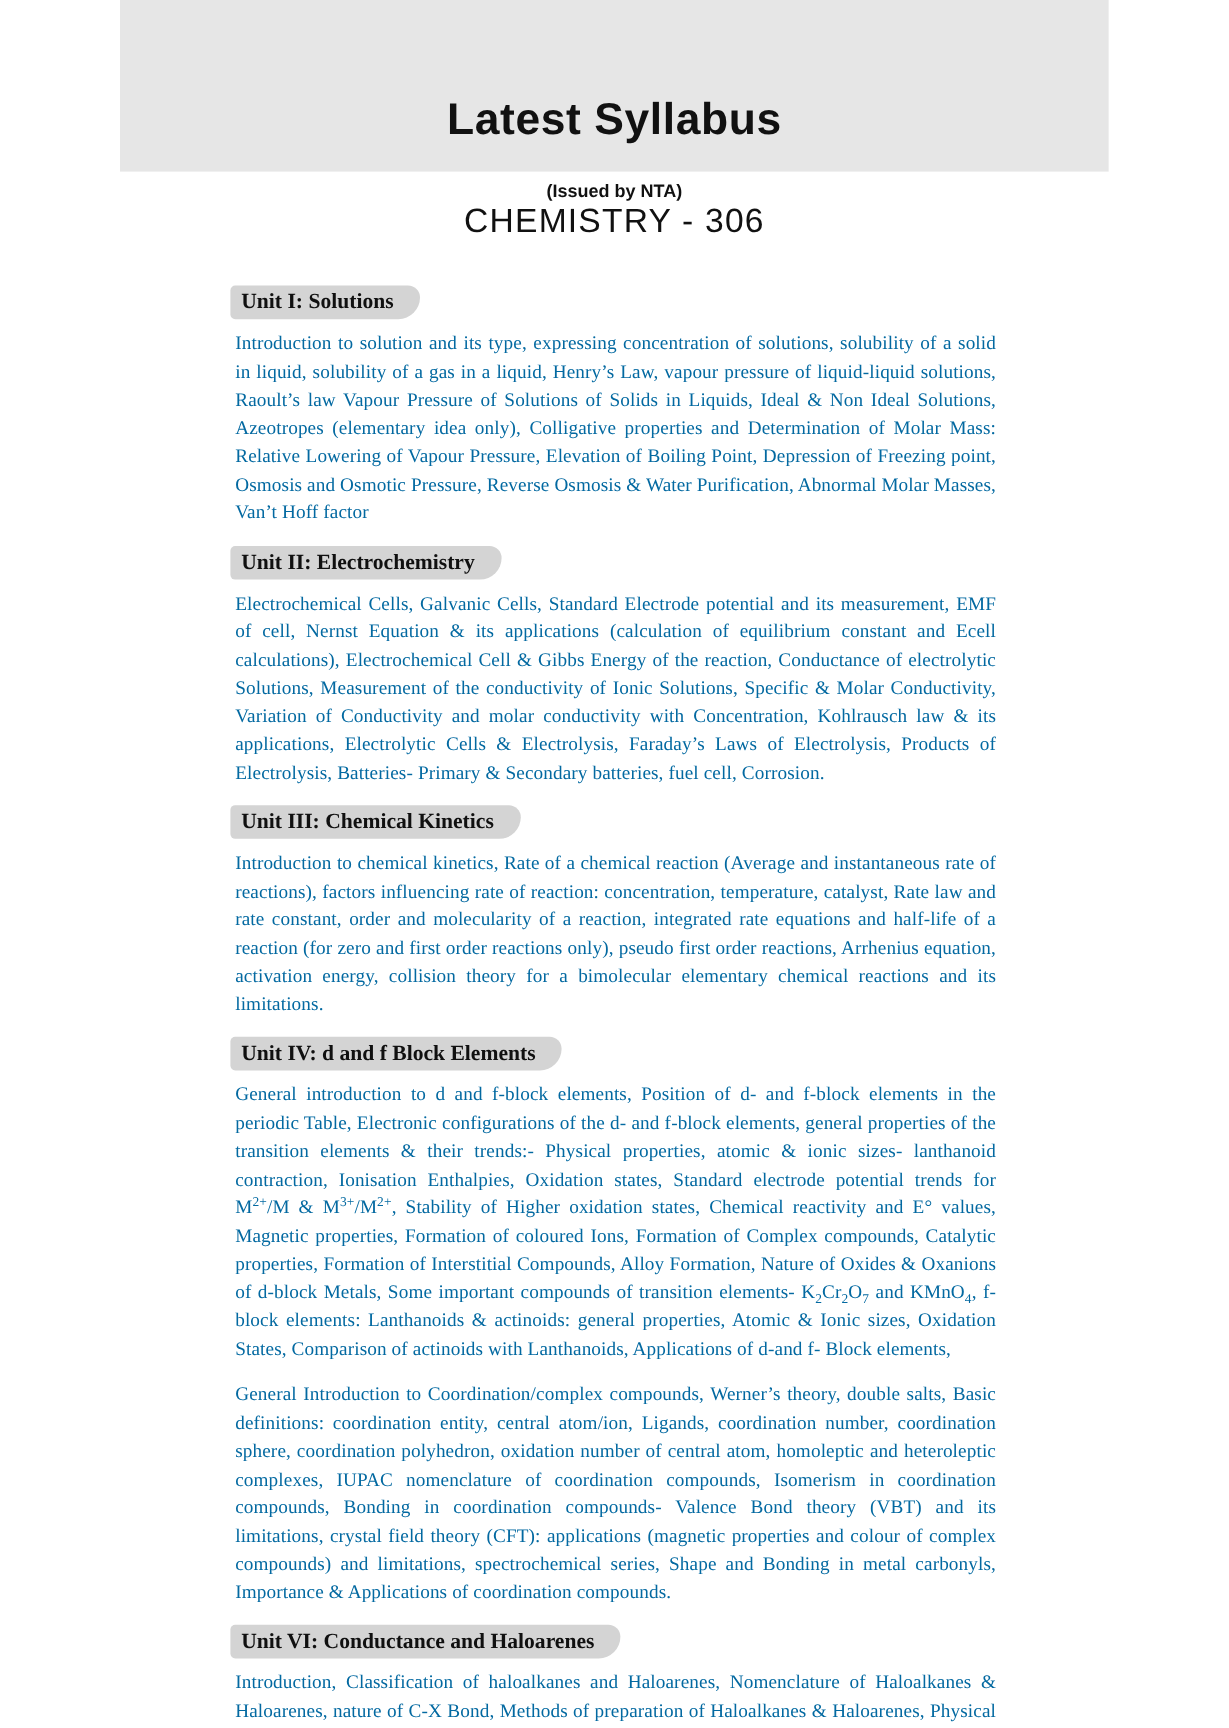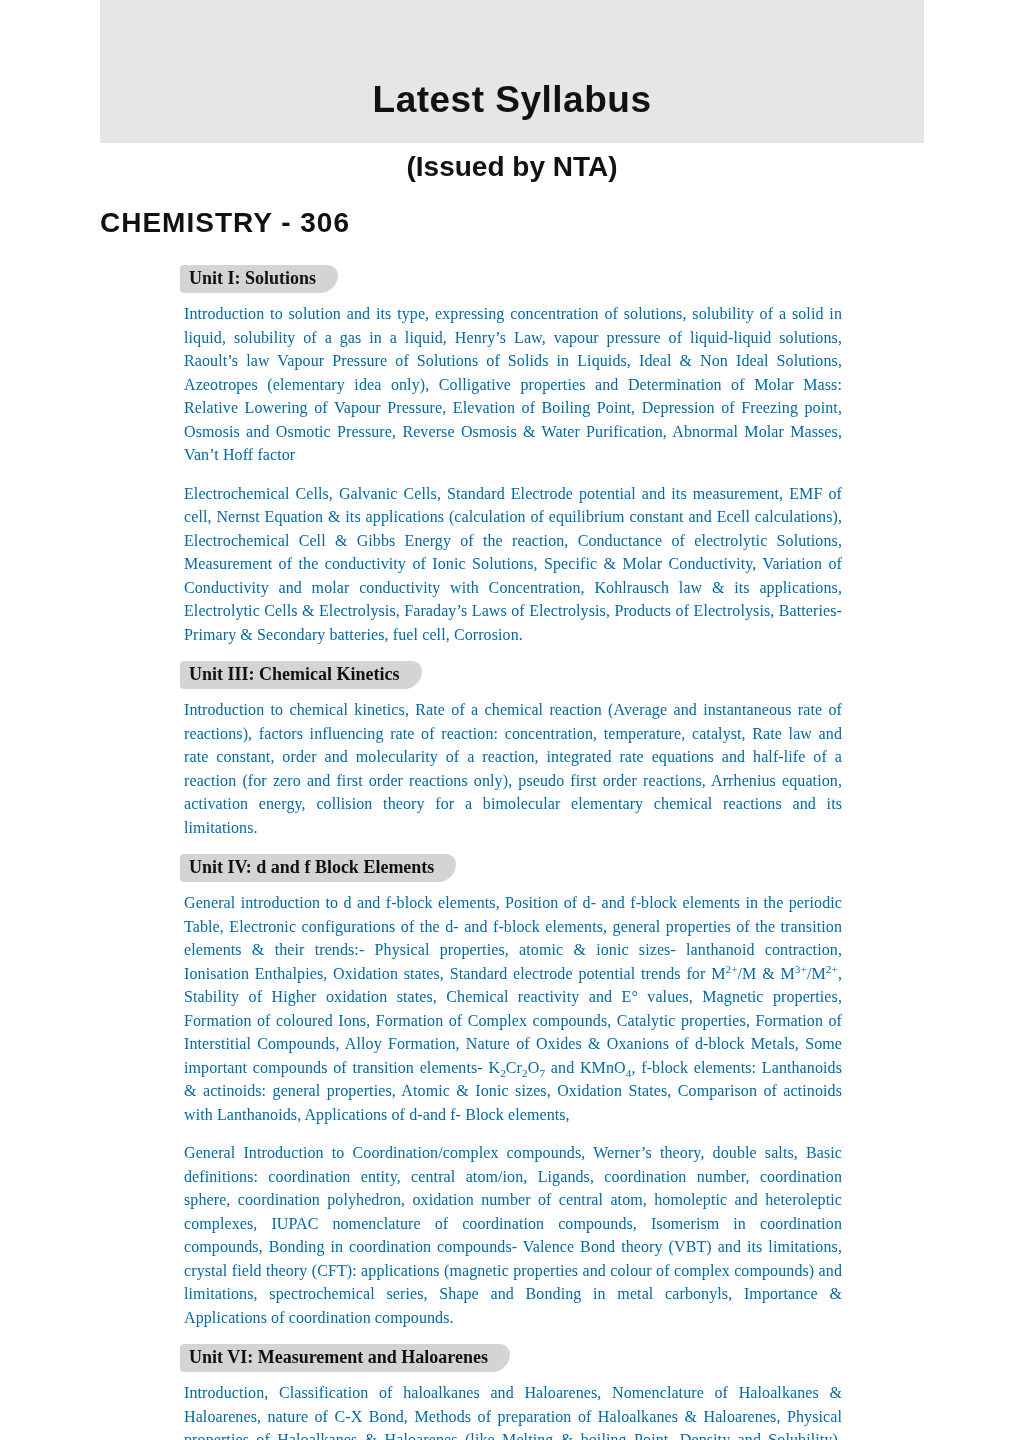--- a/index.html
+++ b/index.html
@@ -27,36 +27,36 @@
     font-size: 37px;
     line-height: 1.1;
     color: #111111;
     letter-spacing: 0.5px;
   }
   .issued-by {
     margin-top: 8px;
     text-align: center;
     font-family: "Liberation Sans", sans-serif;
     font-weight: bold;
-    font-size: 28px;
+    font-size: 15px;
     color: #111111;
   }
   .subject-title {
-    margin-top: 24px;
+    text-align: center;
     font-family: "Liberation Sans", sans-serif;
-    font-weight: bold;
+    font-weight: normal;
     font-size: 28px;
     letter-spacing: 1px;
     color: #111111;
   }
   .content {
     box-sizing: border-box;
     padding: 26px 82px 0 84px;
   }
-  .unit { margin: 0; }
+  .unit { margin: 12px; }
   .unit-label {
     display: inline-block;
     margin-left: -4px;
     margin-bottom: 9px;
     background: var(--unit-label-bg, #d4d4d4);
     border-radius: 4px 10px 18px 4px;
     padding: 3px 22px 4px 9px;
     font-family: "Liberation Serif", serif;
     font-weight: bold;
     font-size: 18px;
@@ -95,39 +95,40 @@
   <div class="subject-title">CHEMISTRY - 306</div>
 
   <div class="content">
 
     <section class="unit">
       <div class="unit-label">Unit I: Solutions</div>
       <p class="unit-text">Introduction to solution and its type, expressing concentration of solutions, solubility of a solid in liquid, solubility of a gas in a liquid, Henry’s Law, vapour pressure of liquid-liquid solutions, Raoult’s law Vapour Pressure of Solutions of Solids in Liquids, Ideal &amp; Non Ideal Solutions, Azeotropes (elementary idea only), Colligative properties and Determination of Molar Mass: Relative Lowering of Vapour Pressure, Elevation of Boiling Point, Depression of Freezing point, Osmosis and Osmotic Pressure, Reverse Osmosis &amp; Water Purification, Abnormal Molar Masses, Van’t Hoff factor</p>
     </section>
 
     <section class="unit">
+      <div class="unit-label">Unit II: Electrochemistry</div>
       <p class="unit-text">Electrochemical Cells, Galvanic Cells, Standard Electrode potential and its measurement, EMF of cell, Nernst Equation &amp; its applications (calculation of equilibrium constant and Ecell calculations), Electrochemical Cell &amp; Gibbs Energy of the reaction, Conductance of electrolytic Solutions, Measurement of the conductivity of Ionic Solutions, Specific &amp; Molar Conductivity, Variation of Conductivity and molar conductivity with Concentration, Kohlrausch law &amp; its applications, Electrolytic Cells &amp; Electrolysis, Faraday’s Laws of Electrolysis, Products of Electrolysis, Batteries- Primary &amp; Secondary batteries, fuel cell, Corrosion.</p>
     </section>
 
     <section class="unit">
       <div class="unit-label">Unit III: Chemical Kinetics</div>
       <p class="unit-text">Introduction to chemical kinetics, Rate of a chemical reaction (Average and instantaneous rate of reactions), factors influencing rate of reaction: concentration, temperature, catalyst, Rate law and rate constant, order and molecularity of a reaction, integrated rate equations and half-life of a reaction (for zero and first order reactions only), pseudo first order reactions, Arrhenius equation, activation energy, collision theory for a bimolecular elementary chemical reactions and its limitations.</p>
     </section>
 
     <section class="unit">
       <div class="unit-label">Unit IV: d and f Block Elements</div>
       <p class="unit-text">General introduction to d and f-block elements, Position of d- and f-block elements in the periodic Table, Electronic configurations of the d- and f-block elements, general properties of the transition elements &amp; their trends:- Physical properties, atomic &amp; ionic sizes- lanthanoid contraction, Ionisation Enthalpies, Oxidation states, Standard electrode potential trends for M<sup>2+</sup>/M &amp; M<sup>3+</sup>/M<sup>2+</sup>, Stability of Higher oxidation states, Chemical reactivity and E° values, Magnetic properties, Formation of coloured Ions, Formation of Complex compounds, Catalytic properties, Formation of Interstitial Compounds, Alloy Formation, Nature of Oxides &amp; Oxanions of d-block Metals, Some important compounds of transition elements- K<sub>2</sub>Cr<sub>2</sub>O<sub>7</sub> and KMnO<sub>4</sub>, f-block elements: Lanthanoids &amp; actinoids: general properties, Atomic &amp; Ionic sizes, Oxidation States, Comparison of actinoids with Lanthanoids, Applications of d-and f- Block elements,</p>
     </section>
 
     <section class="unit">
       <p class="unit-text">General Introduction to Coordination/complex compounds, Werner’s theory, double salts, Basic definitions: coordination entity, central atom/ion, Ligands, coordination number, coordination sphere, coordination polyhedron, oxidation number of central atom, homoleptic and heteroleptic complexes, IUPAC nomenclature of coordination compounds, Isomerism in coordination compounds, Bonding in coordination compounds- Valence Bond theory (VBT) and its limitations, crystal field theory (CFT): applications (magnetic properties and colour of complex compounds) and limitations, spectrochemical series, Shape and Bonding in metal carbonyls, Importance &amp; Applications of coordination compounds.</p>
     </section>
 
     <section class="unit">
-      <div class="unit-label">Unit VI: Measurement and Haloarenes</div>
+      <div class="unit-label">Unit VI: Conductance and Haloarenes</div>
       <p class="unit-text">Introduction, Classification of haloalkanes and Haloarenes, Nomenclature of Haloalkanes &amp; Haloarenes, nature of C-X Bond, Methods of preparation of Haloalkanes &amp; Haloarenes, Physical properties of Haloalkanes &amp; Haloarenes (like Melting &amp; boiling Point, Density and Solubility), Chemical Properties of Haloalkanes and Haloarenes, Stereochemical</p>
     </section>
 
     <div class="page-number">( 1 )</div>
 
   </div>
 
 </div>
 
 </body></html>

